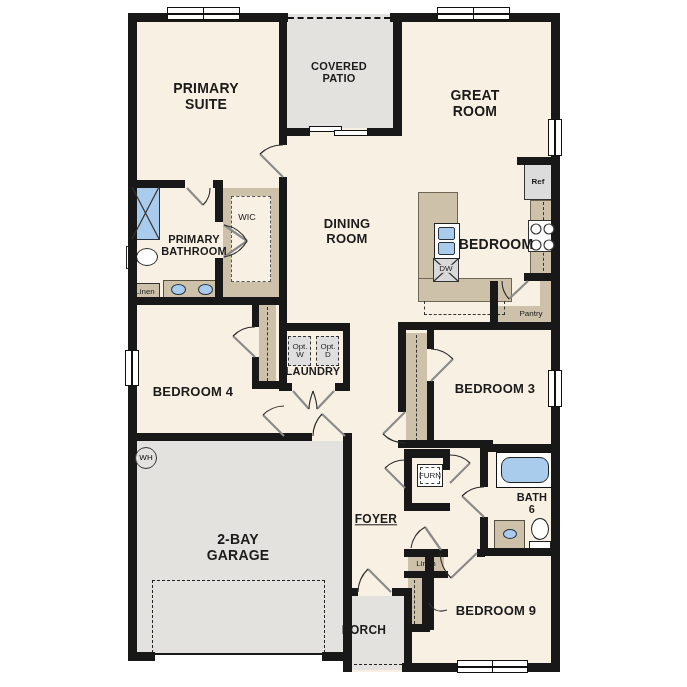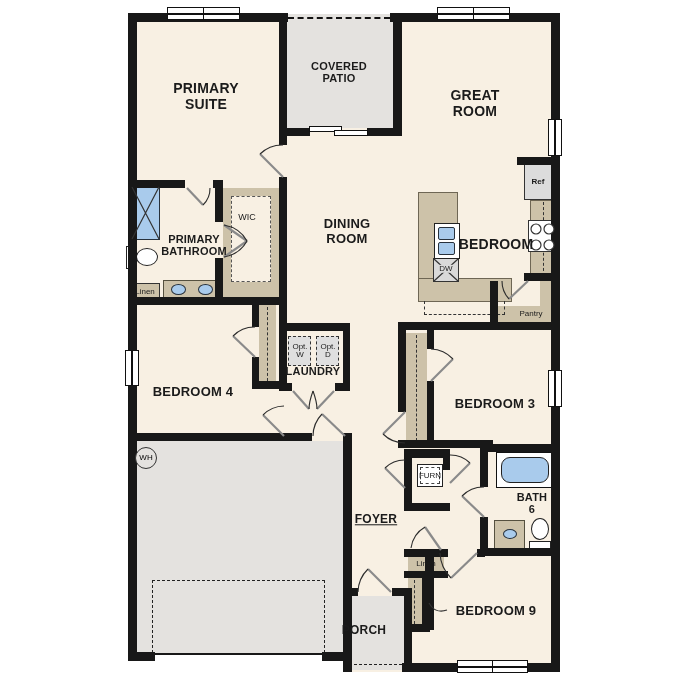--- a/index.html
+++ b/index.html
@@ -245,23 +245,25 @@
   <div class="lb sz11" style="left:194px;top:245px;">PRIMARY
 BATHROOM</div>
   <div class="lb sm" style="left:247px;top:217px;text-align:center;">WIC</div>
   <div class="lb xs" style="left:145px;top:292px;">Linen</div>
   <div class="lb" style="left:193px;top:369px;margin-top:23px;">BEDROOM 4</div>
   <div class="lb sz11" style="left:313px;top:371px;">LAUNDRY</div>
   <div class="lb xs" style="left:300px;top:351px;">Opt.
 W</div>
   <div class="lb xs" style="left:328px;top:351px;">Opt.
 D</div>
+  <div class="lb sz14" style="left:238px;top:548px;">2-BAY
+GARAGE</div>
   <div class="lb sz12" style="left:376px;top:520px;text-decoration:underline;">FOYER</div>
   <div class="lb xs" style="left:430px;top:476px;">FURN</div>
-  <div class="lb" style="left:495px;top:404px;">BEDROOM 3</div>
+  <div class="lb" style="left:495px;top:389px;">BEDROOM 3</div>
   <div class="lb sz11" style="left:532px;top:503px;">BATH
 6</div>
   <div class="lb" style="left:496px;top:611px;">BEDROOM 9</div>
   <div class="lb xs" style="left:426px;top:564px;">Linen</div>
   <div class="lb sz12" style="left:364px;top:631px;">PORCH</div>
   <div class="lb xs" style="left:531px;top:314px;">Pantry</div>
   <div class="lb xs" style="left:538px;top:182px;font-weight:bold;">Ref</div>
   <div class="lb xs" style="left:446px;top:269px;background:#d9d9d9;padding:0 1px;">DW</div>
 
 </div>

